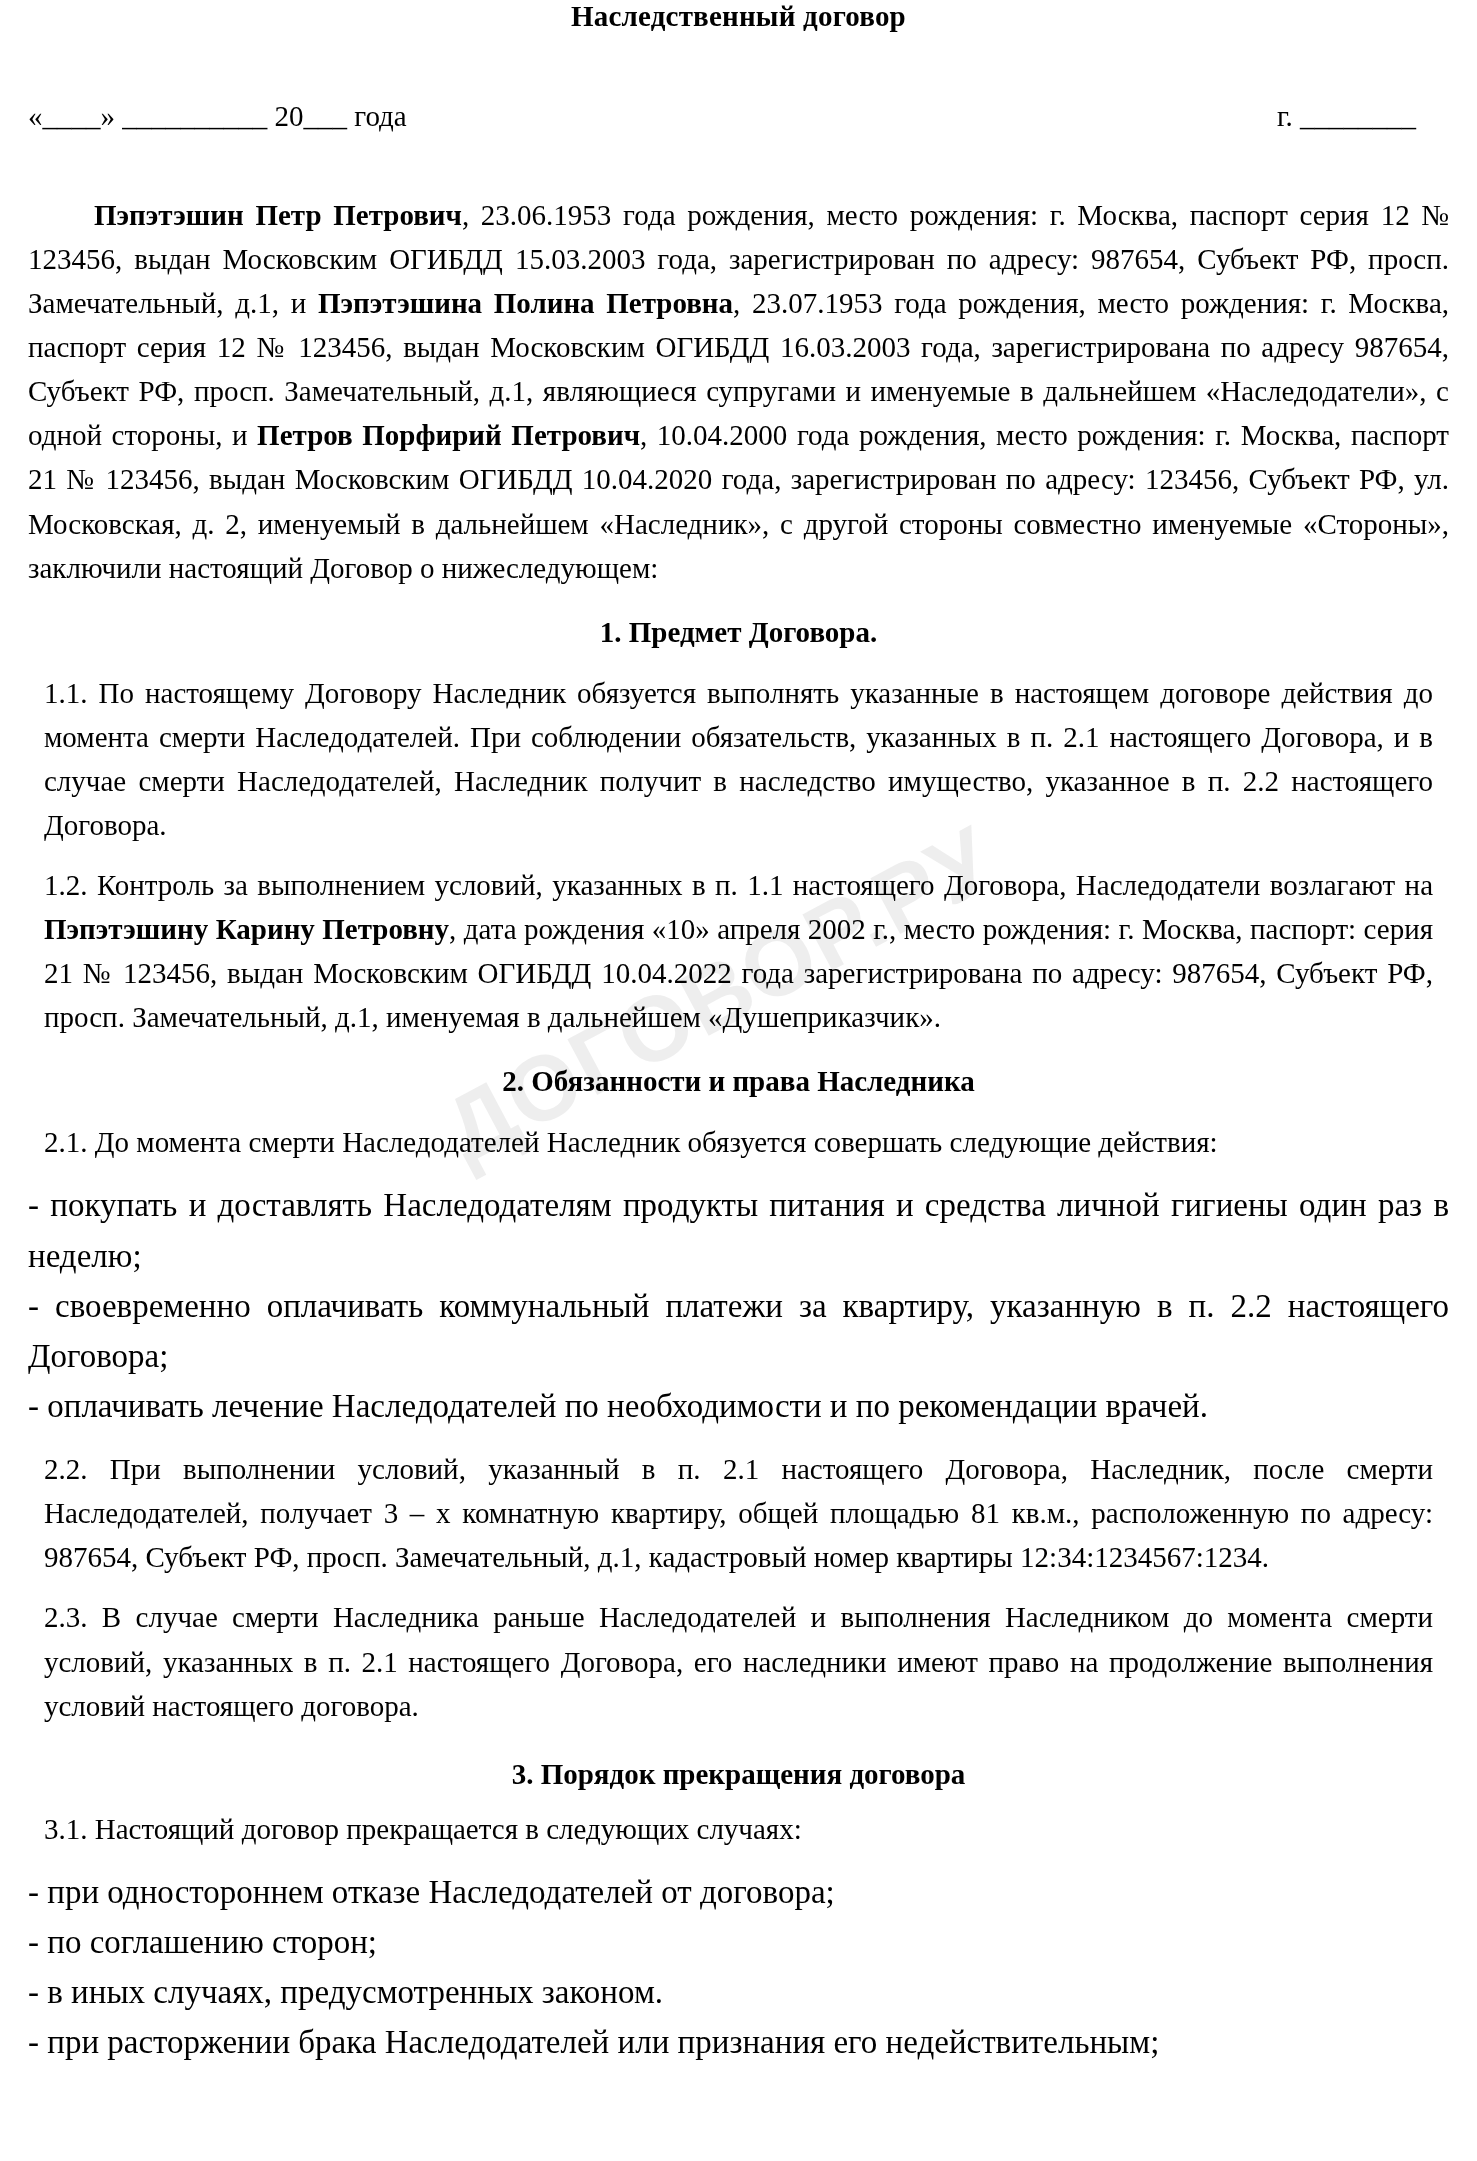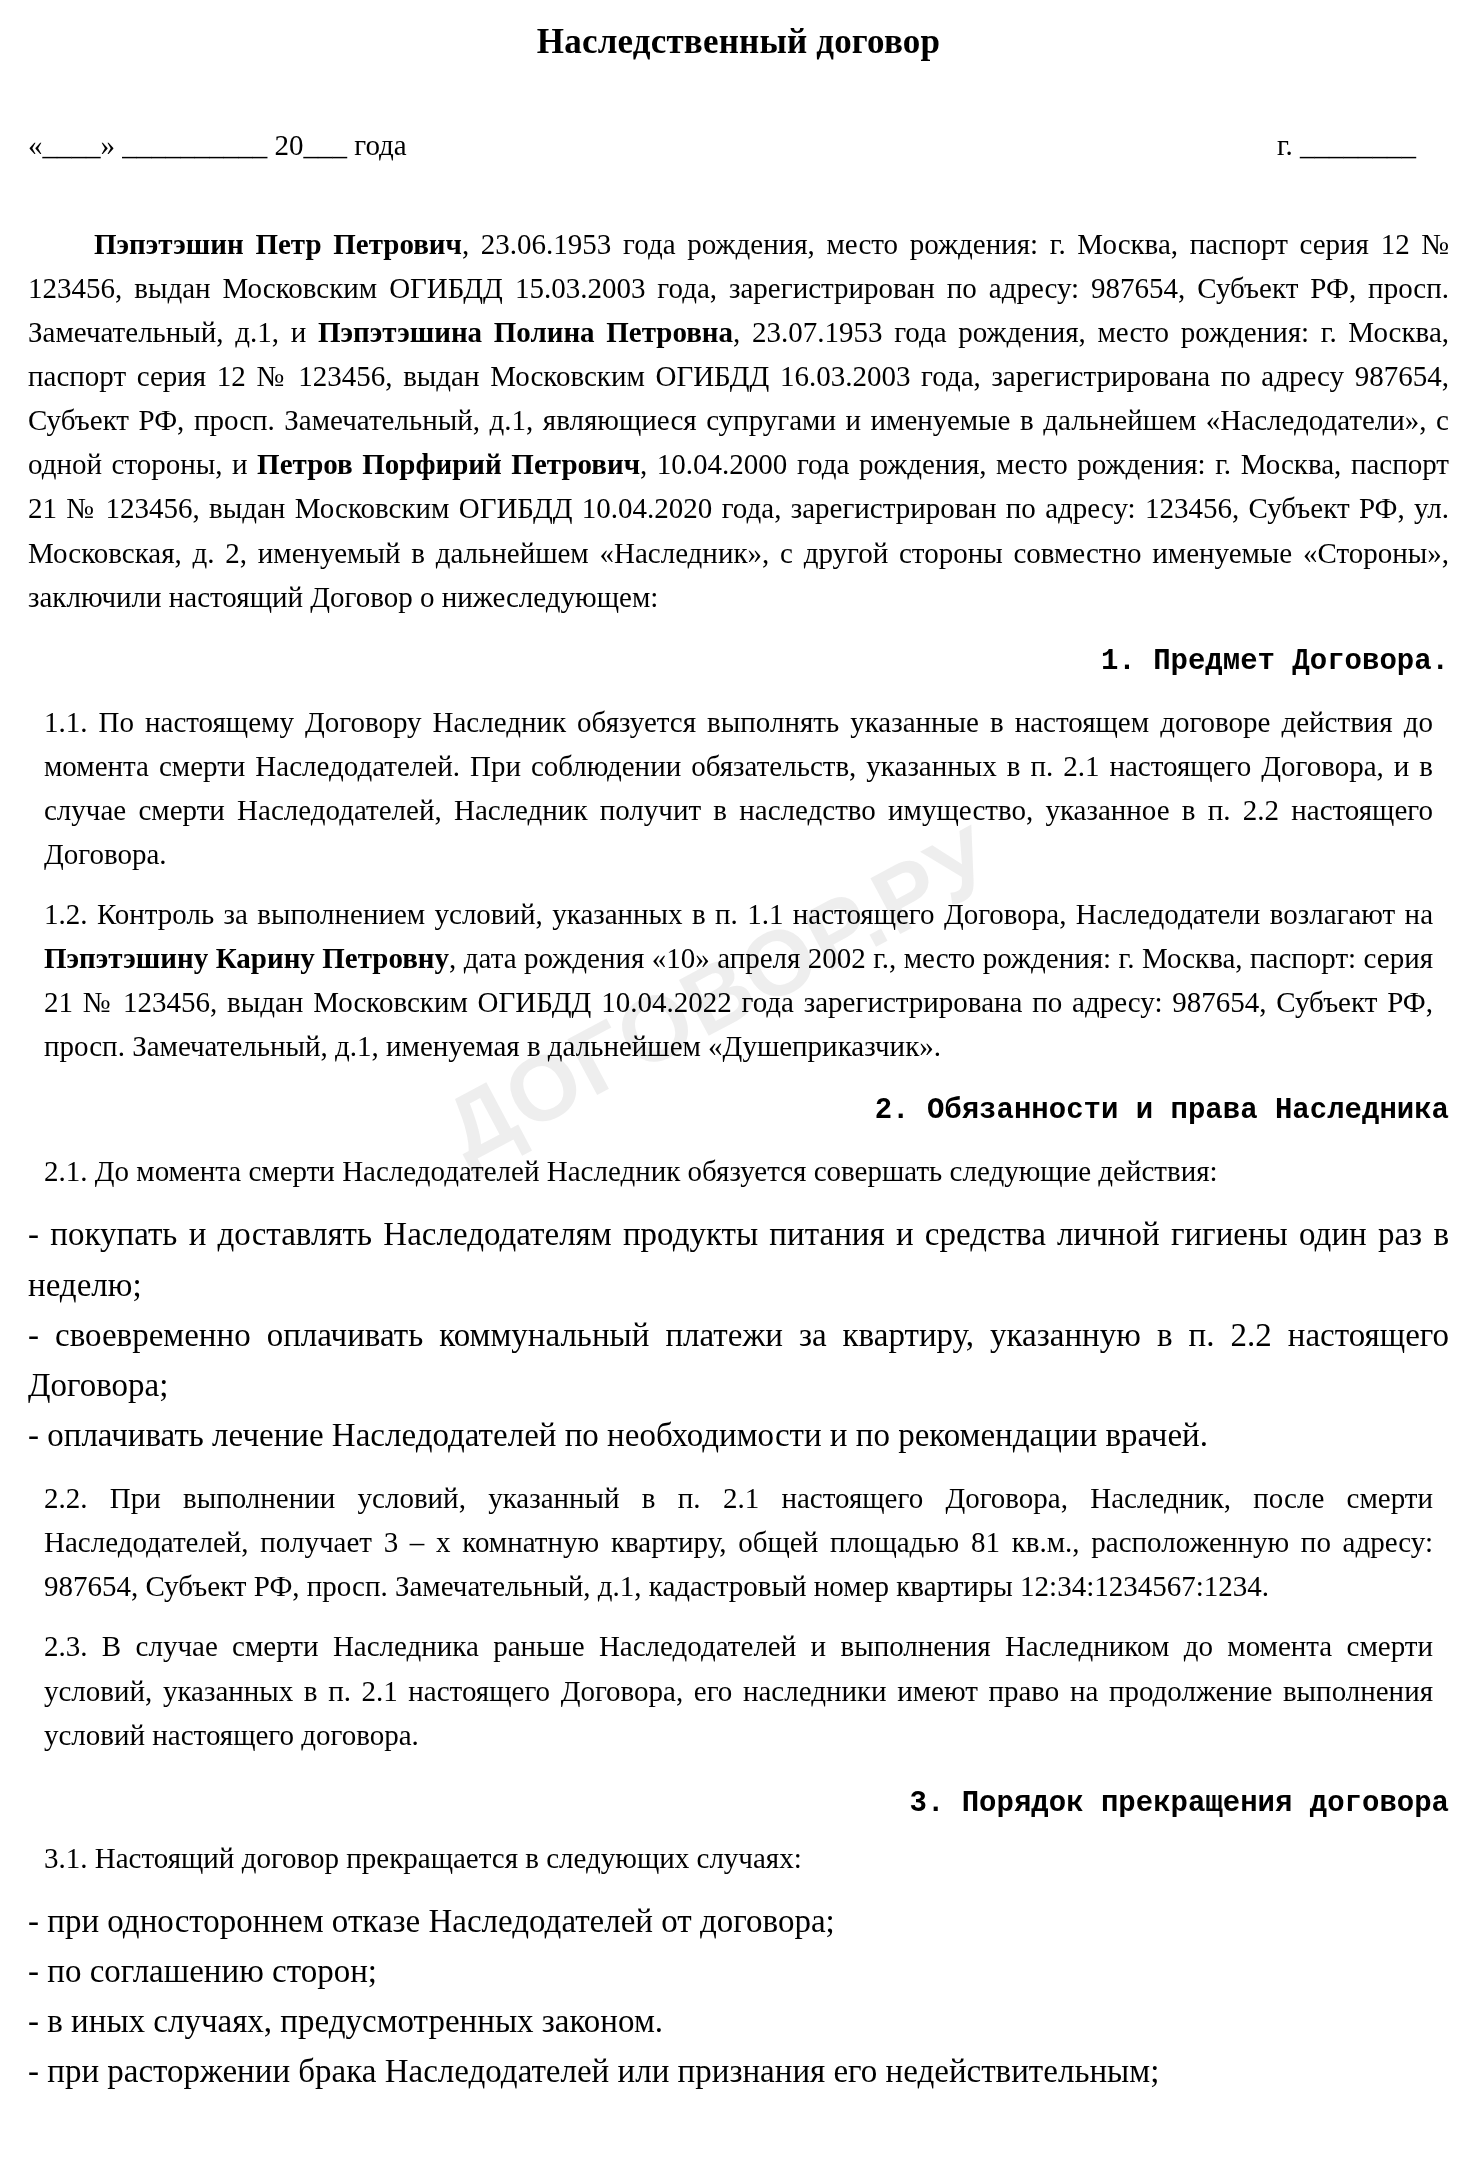--- a/index.html
+++ b/index.html
@@ -38,25 +38,24 @@
     color: rgba(120,120,120,0.13);
     letter-spacing: 2px;
     transform: rotate(-28deg);
     white-space: nowrap;
     user-select: none;
   }
 
   .content { position: relative; z-index: 1; }
 
   h1.doc-title {
-    font-size: 35px;
+    font-size: 29px;
     font-weight: bold;
     text-align: center;
     margin: 0;
-    padding-top: 22px;
     letter-spacing: 0.2px;
   }
 
   .datebar {
     display: flex;
     justify-content: space-between;
     align-items: baseline;
     margin-top: 67px;
     font-size: 29px;
   }
@@ -73,23 +72,22 @@
   }
   p.first-par {
     margin-top: 60px;
     text-indent: 66px;
   }
   .b { font-weight: bold; }
 
   h2.section {
     font-size: 29px;
     font-weight: bold;
-    text-align: right;
+    text-align: center;
     margin: 26px 0 22px 0;
-    font-family: Liberation Mono, monospace;
   }
   h2.section.tight { margin-top: 30px; margin-bottom: 14px; }
 
   p.clause {
     font-size: 29px;
     line-height: 1.52;
     text-align: justify;
     text-justify: inter-word;
     margin: 16px;
   }

